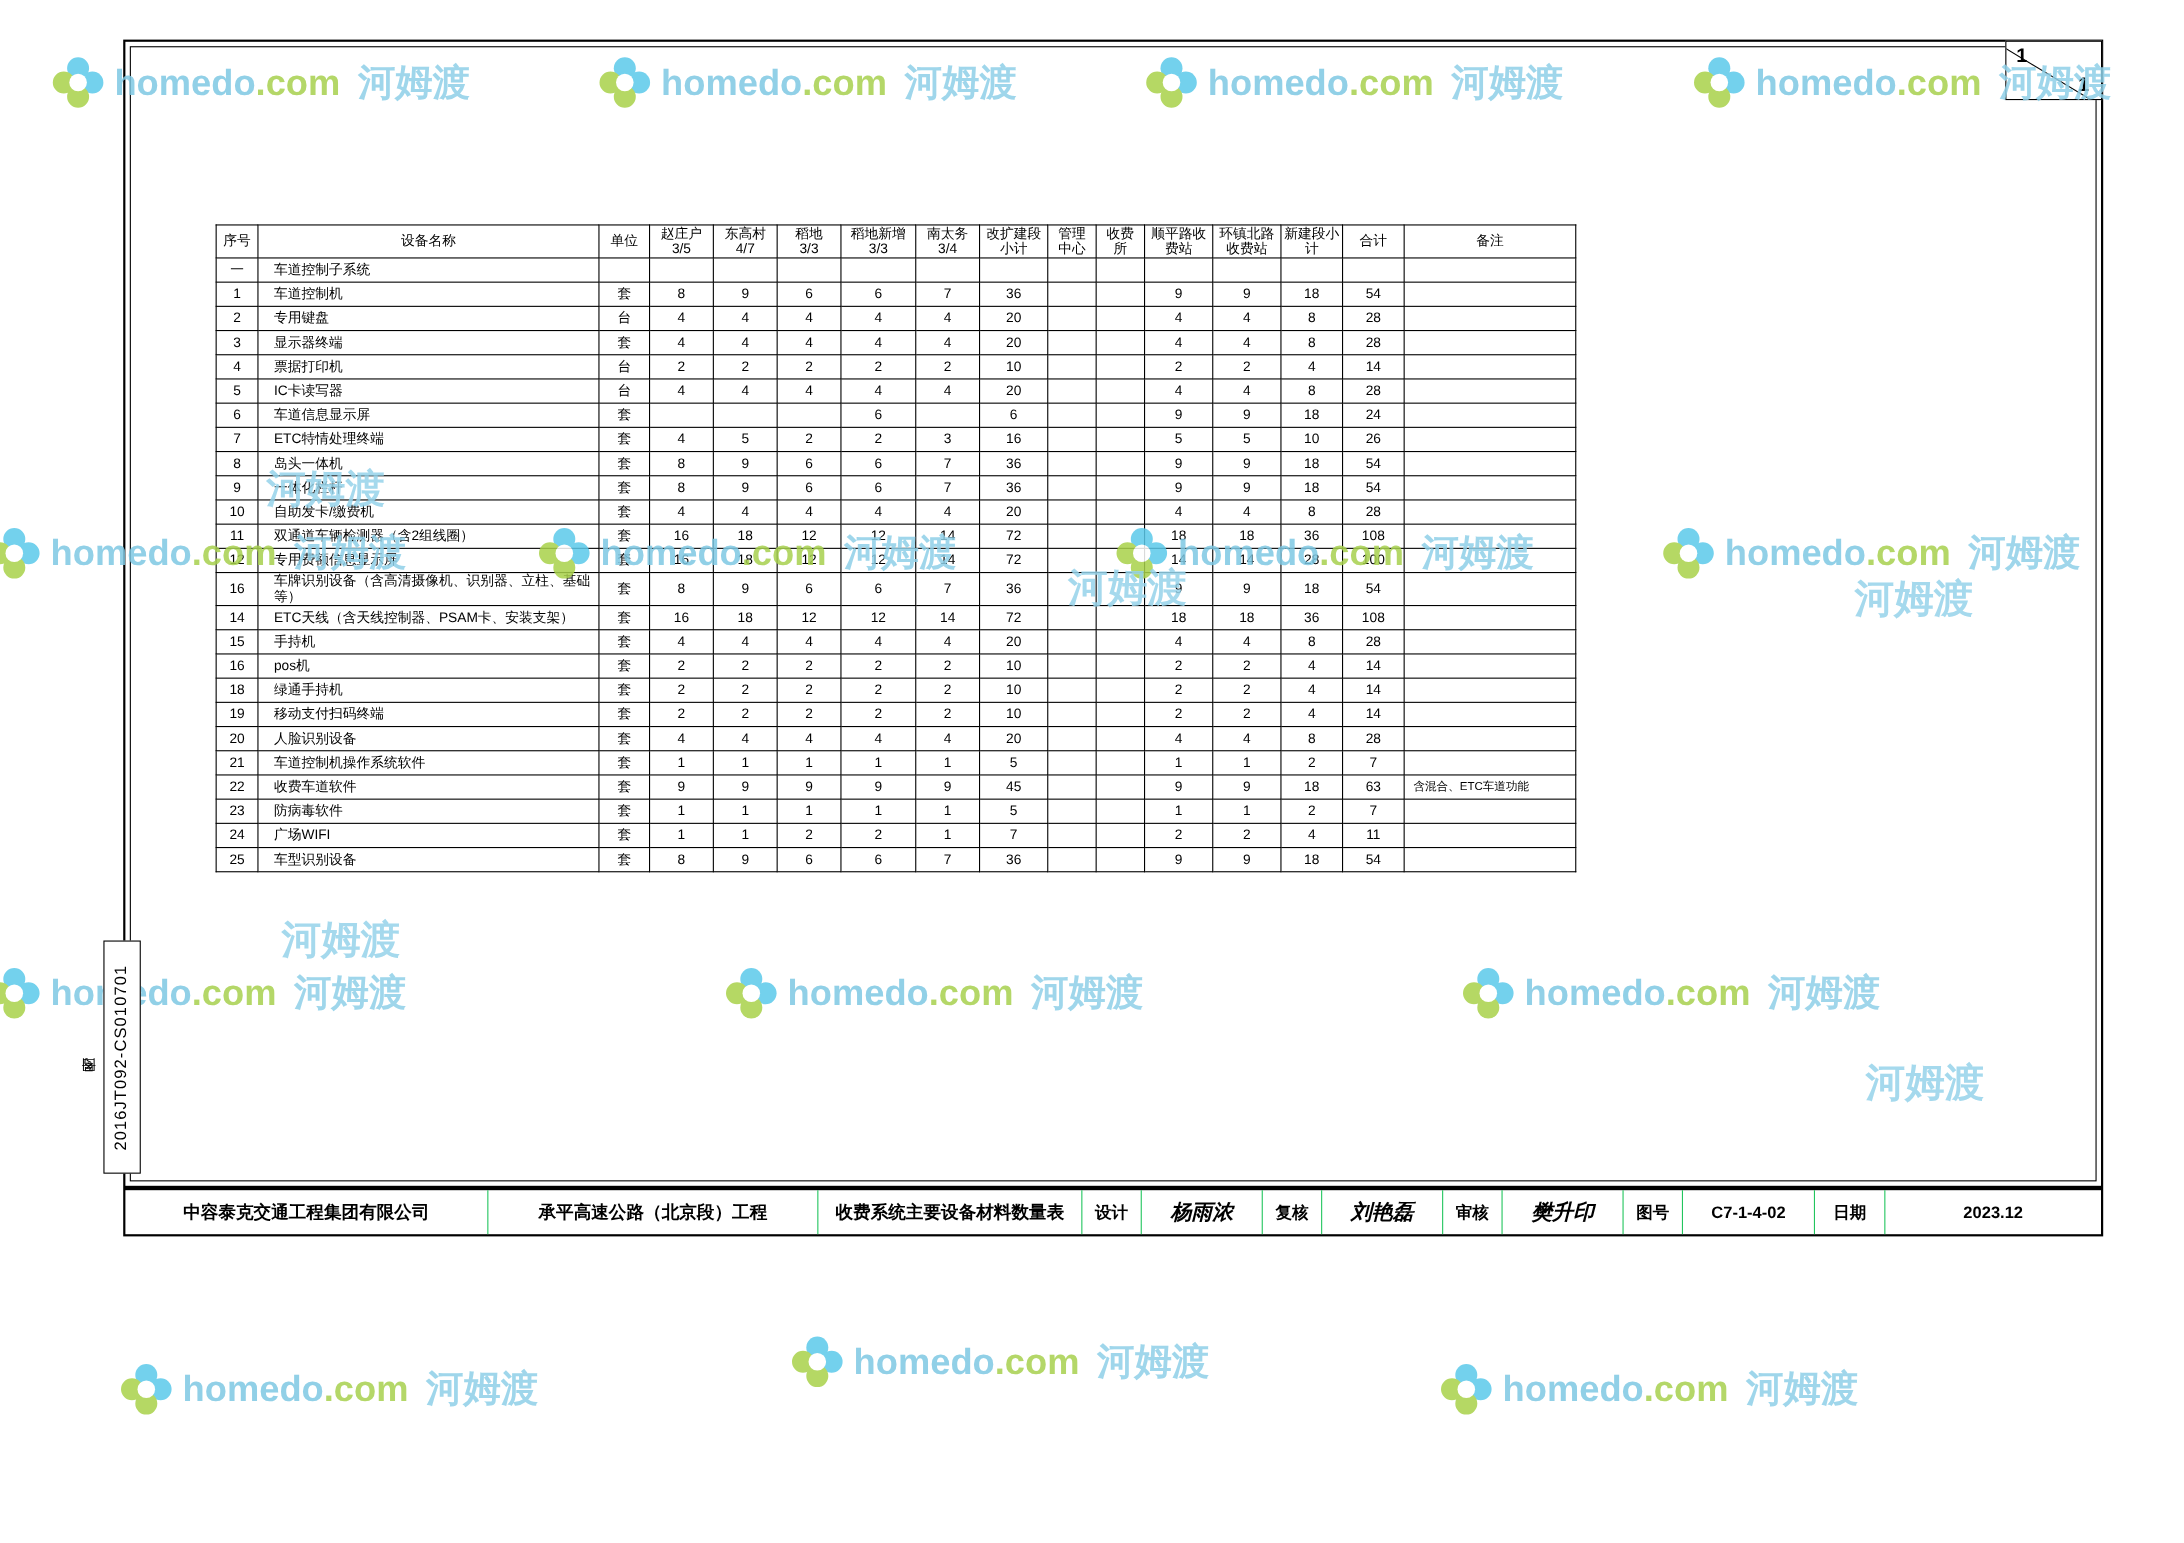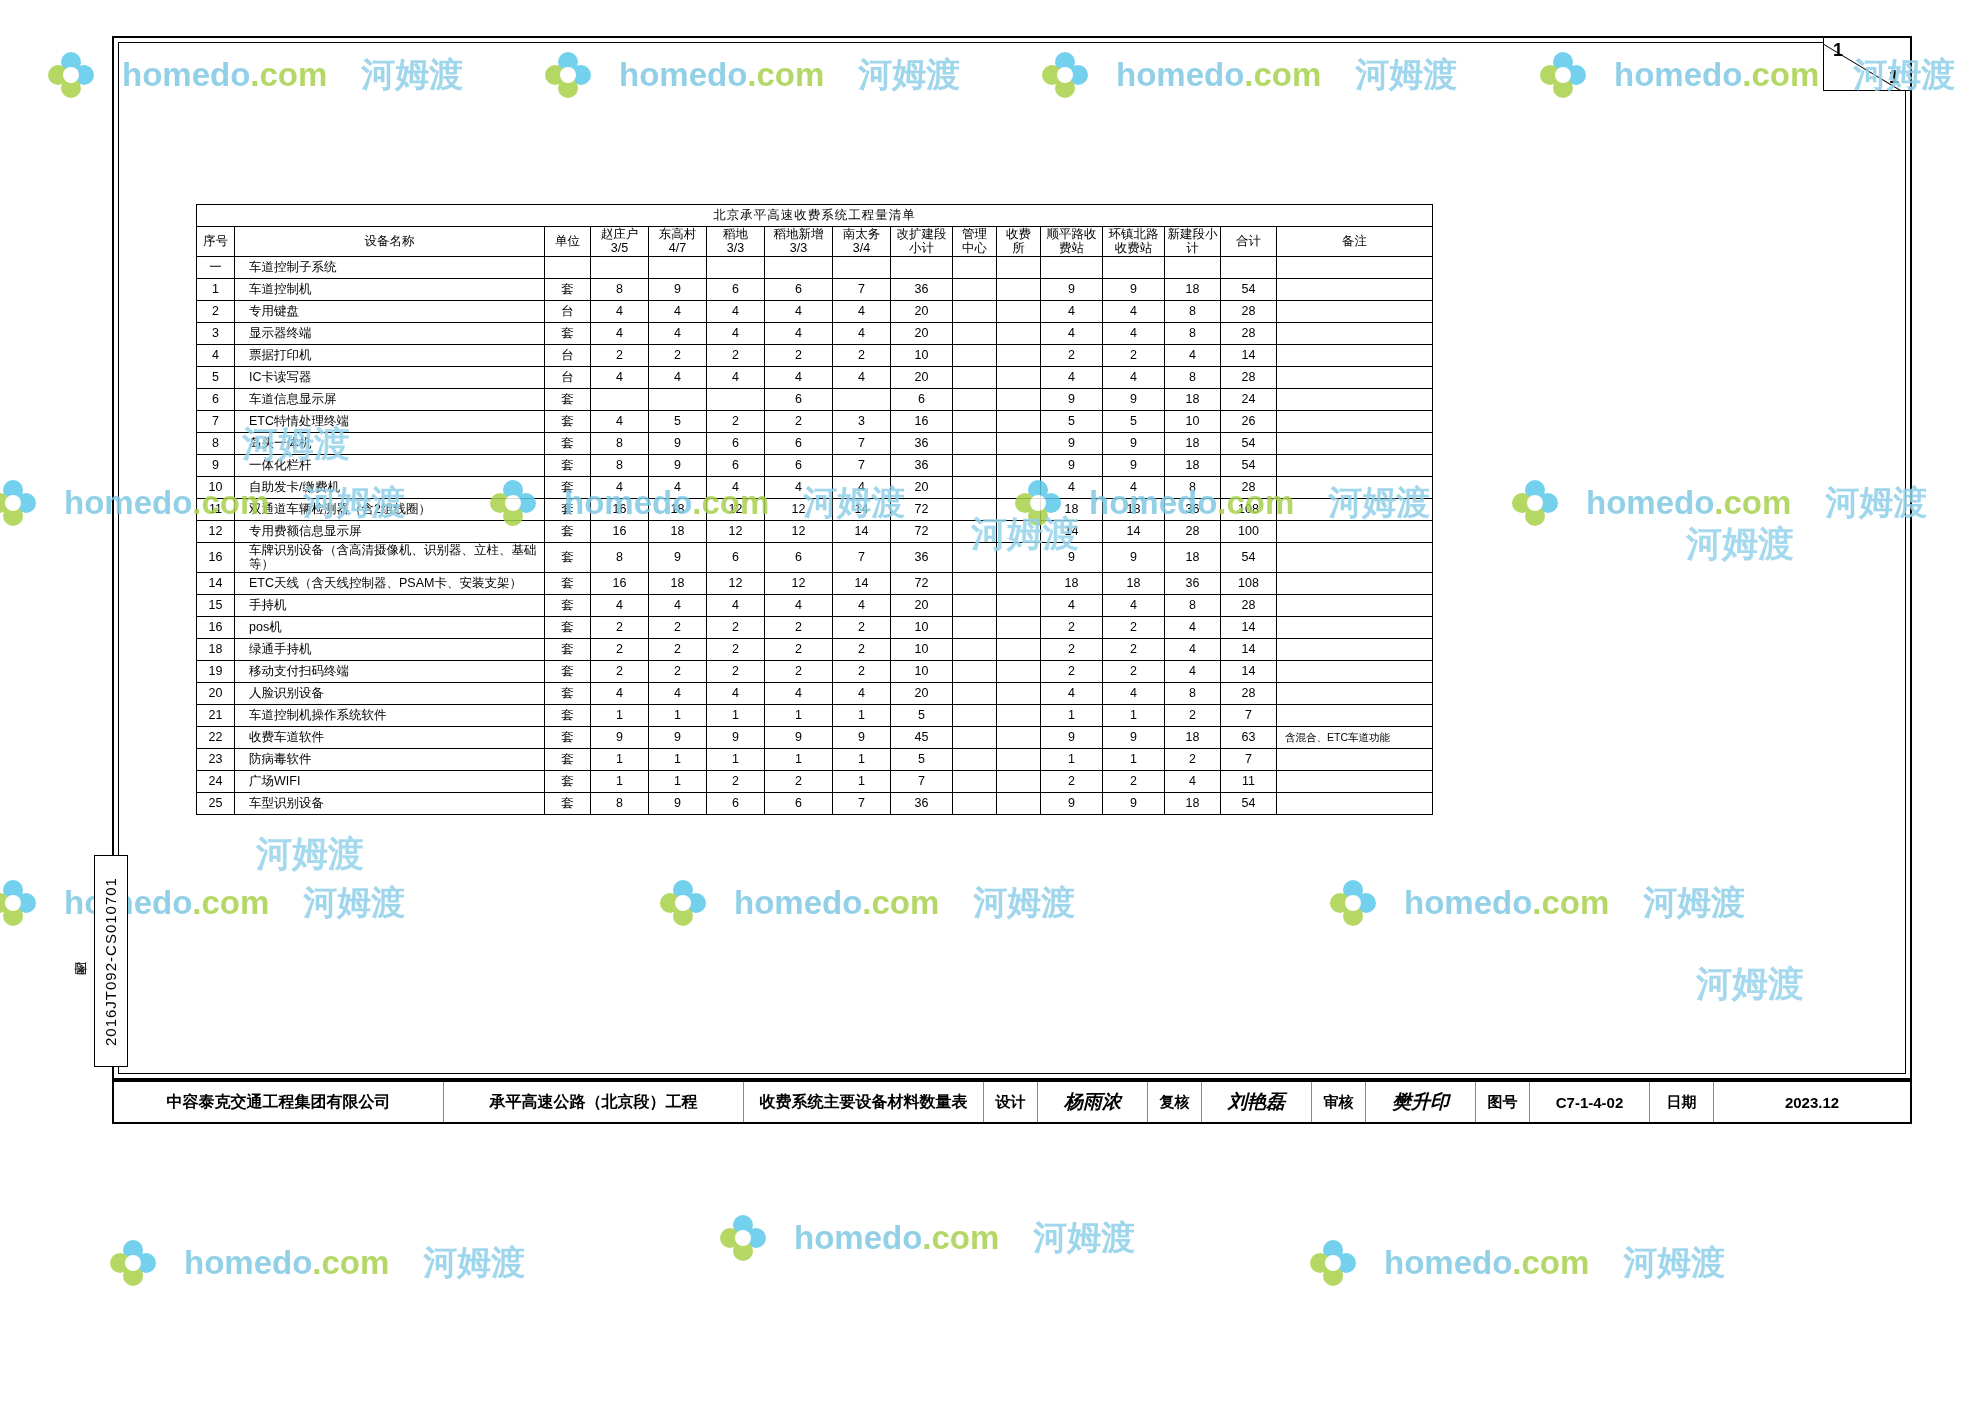--- a/index.html
+++ b/index.html
@@ -19,21 +19,21 @@
   .wm-layer {
     position: absolute;
     inset: 0;
     pointer-events: none;
     z-index: 5;
   }
   .wm {
     position: absolute;
     display: flex;
     align-items: center;
-    gap: 28px;
+    gap: 10px;
     white-space: nowrap;
     opacity: 0.85;
     justify-content: center;
   }
   .wm .flower {
     position: relative;
     width: 46px;
     height: 46px;
     flex: 0 0 46px;
   }
@@ -466,23 +466,20 @@
       <col style="width:62px">
       <col style="width:44px">
       <col style="width:44px">
       <col style="width:62px">
       <col style="width:62px">
       <col style="width:56px">
       <col style="width:56px">
       <col style="width:156px">
     </colgroup>
     <tbody>
-      <tr class="title-row">
-        <td colspan="16">北京承平高速收费系统工程量清单</td>
-      </tr>
       <tr class="hdr">
         <td>序号</td>
         <td>设备名称</td>
         <td>单位</td>
         <td>
           <div>赵庄户</div>
           <div>3/5</div>
         </td>
         <td>
           <div>东高村</div>

